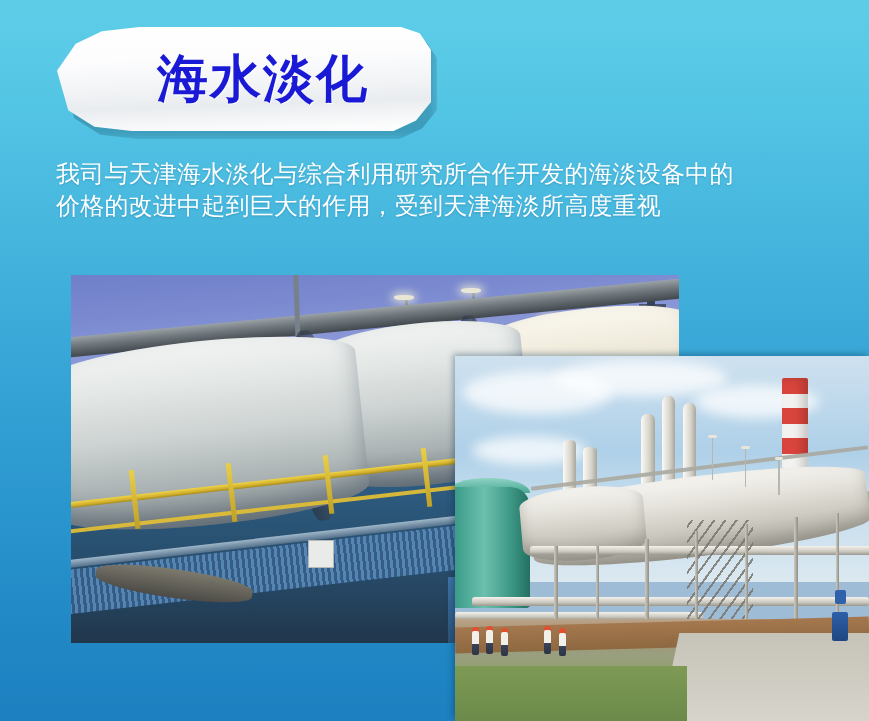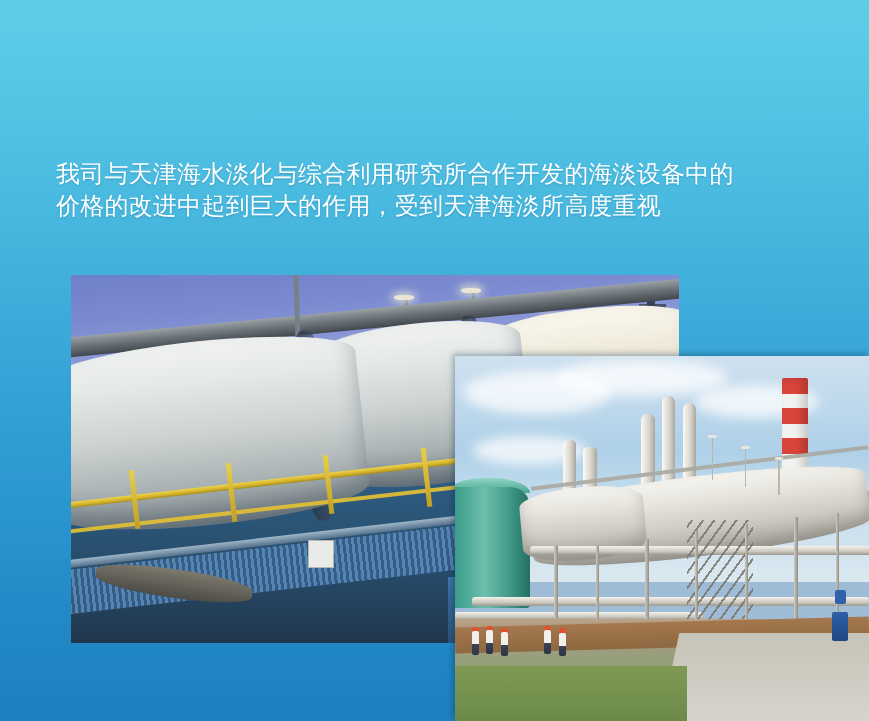--- a/index.html
+++ b/index.html
@@ -426,20 +426,25 @@
     right: 5.6%; top: 64%; width: 2.6%; height: 4%;
     background: #2f62ab;
     border-radius: 2px;
   }
 </style>
 </head>
 <body>
 
 <div class="page">
 
+  <div class="banner-wrap">
+    <div class="banner-shadow"></div>
+    <div class="banner"></div>
+    <div class="banner-title">海水淡化</div>
+  </div>
 
   <div class="description">
     <span class="desc-line">我司与天津海水淡化与综合利用研究所合作开发的海淡设备中的</span>
     <span class="desc-line">价格的改进中起到巨大的作用，受到天津海淡所高度重视</span>
   </div>
 
   <div class="photo photo-1">
     <div class="photo-inner">
       <div class="p1-sky"></div>
       <div class="p1-ground"></div>

